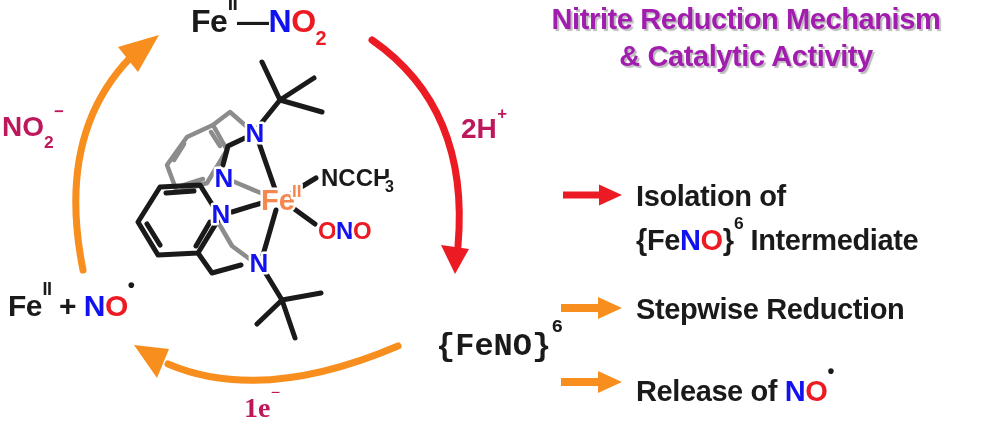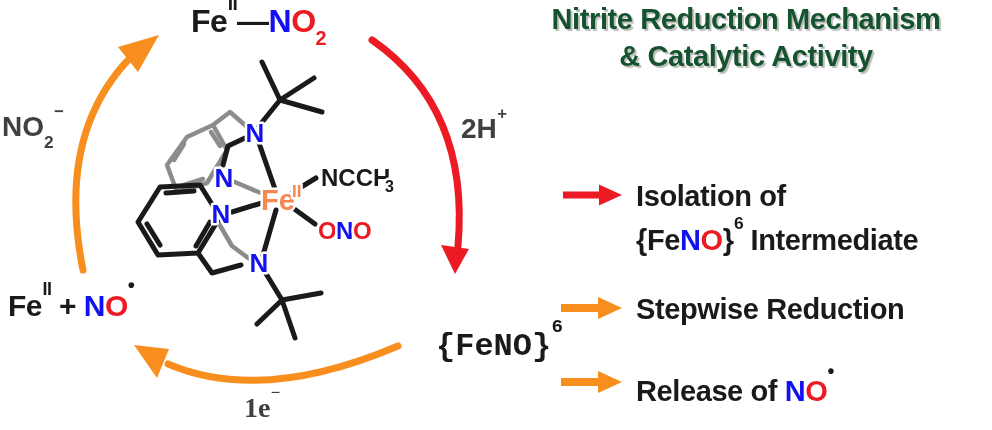--- a/index.html
+++ b/index.html
@@ -6,22 +6,22 @@
   #canvas{
     position:relative;width:992px;height:430px;background:#ffffff;overflow:hidden;
     font-family:"Liberation Sans","DejaVu Sans",sans-serif;
     -webkit-font-smoothing:antialiased;
   }
   .abs{position:absolute;}
   .bold{font-weight:bold;}
   .blk{color:#1a1a1a;}
   .blue{color:#1212f0;}
   .red{color:#ec1b23;}
-  .green{color:#404040;}
-  .purple{color:#14532d;}
+  .green{color:#be185d;}
+  .purple{color:#a21caf;}
   sup.sp{font-size:60%;position:relative;top:-0.55em;left:0.02em;}
   sub.sb{font-size:62%;position:relative;top:0.28em;}
   sup.rad{font-size:68%;position:relative;top:-0.62em;}
   .species{font-size:32px;font-weight:bold;white-space:nowrap;letter-spacing:-0.5px;}
   .steplabel{font-size:28px;font-weight:bold;white-space:nowrap;}
   #title{
     left:500px;top:1px;width:492px;text-align:center;
     font-size:29px;font-weight:bold;line-height:37px;
     text-shadow:2px 2px 1px #bcbcbc;letter-spacing:-0.4px;
   }

